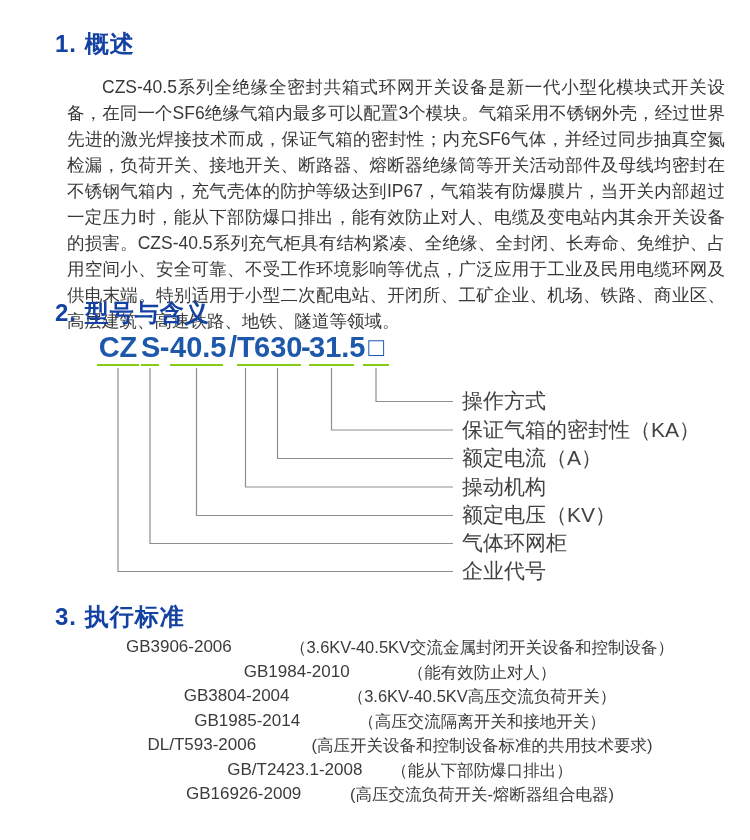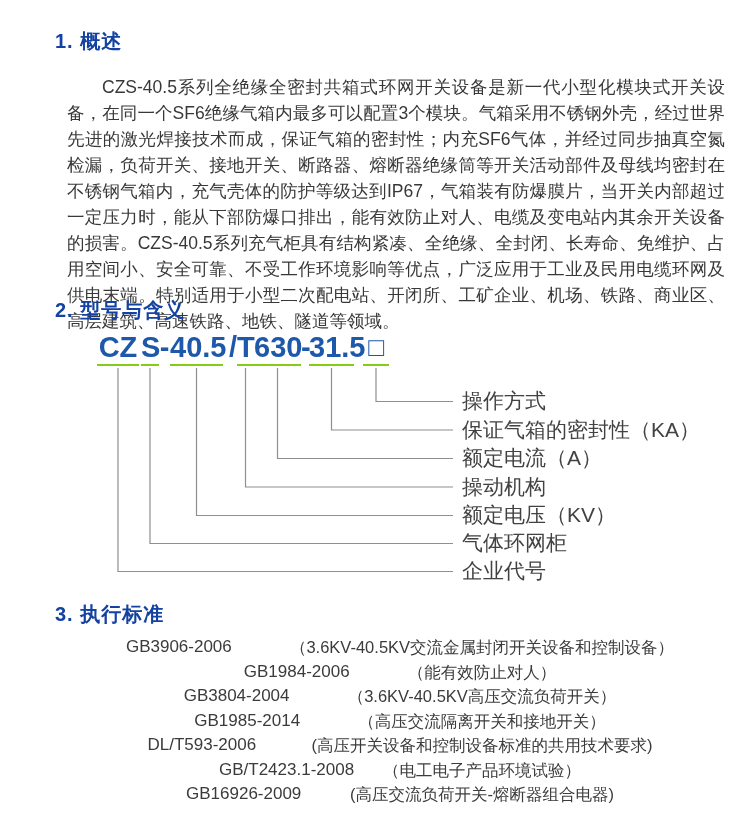--- a/index.html
+++ b/index.html
@@ -2,21 +2,21 @@
 <html><head>
 <meta charset="utf-8">
 <style>
   html,body{margin:0;padding:0;}
   body{
     width:750px;height:840px;position:relative;background:#ffffff;
     font-family:"Liberation Sans", sans-serif;overflow:hidden;
   }
   .sec-title{
     position:absolute;left:55px;
-    font-size:20px;font-weight:bold;color:#1442a3;letter-spacing:1px;
+    font-size:24px;font-weight:bold;color:#1442a3;letter-spacing:1px;
     white-space:nowrap;
   }
   #sec1-title{top:28px;}
   #sec2-title{top:297px;}
   #sec3-title{top:601px;}
   #overview-paragraph{
     position:absolute;left:55px;top:62px;width:658px;
     font-size:17.5px;line-height:26px;color:#383838;
     text-align:justify;text-indent:2em;margin:12px;
   }
@@ -95,36 +95,36 @@
 <div id="mlabel-6" class="model-label">企业代号</div>
 
 <div id="sec3-title" class="sec-title">3. 执行标准</div>
 
 <div id="standards-list">
   <div class="std-row">
     <span class="std-code">GB3906-2006</span>
     <span class="std-desc">（3.6KV-40.5KV交流金属封闭开关设备和控制设备）</span>
   </div>
   <div class="std-row">
-    <span class="std-code">GB1984-2006</span>
+    <span class="std-code">GB1984-2010</span>
     <span class="std-desc">（能有效防止对人）</span>
   </div>
   <div class="std-row">
     <span class="std-code">GB3804-2004</span>
     <span class="std-desc">（3.6KV-40.5KV高压交流负荷开关）</span>
   </div>
   <div class="std-row">
     <span class="std-code">GB1985-2014</span>
     <span class="std-desc">（高压交流隔离开关和接地开关）</span>
   </div>
   <div class="std-row">
     <span class="std-code">DL/T593-2006</span>
     <span class="std-desc">(高压开关设备和控制设备标准的共用技术要求)</span>
   </div>
   <div class="std-row">
     <span class="std-code">GB/T2423.1-2008</span>
-    <span class="std-desc">（电工电子产品环境试验）</span>
+    <span class="std-desc">（能从下部防爆口排出）</span>
   </div>
   <div class="std-row">
     <span class="std-code">GB16926-2009</span>
     <span class="std-desc">(高压交流负荷开关-熔断器组合电器)</span>
   </div>
 </div>
 
 </body></html>

